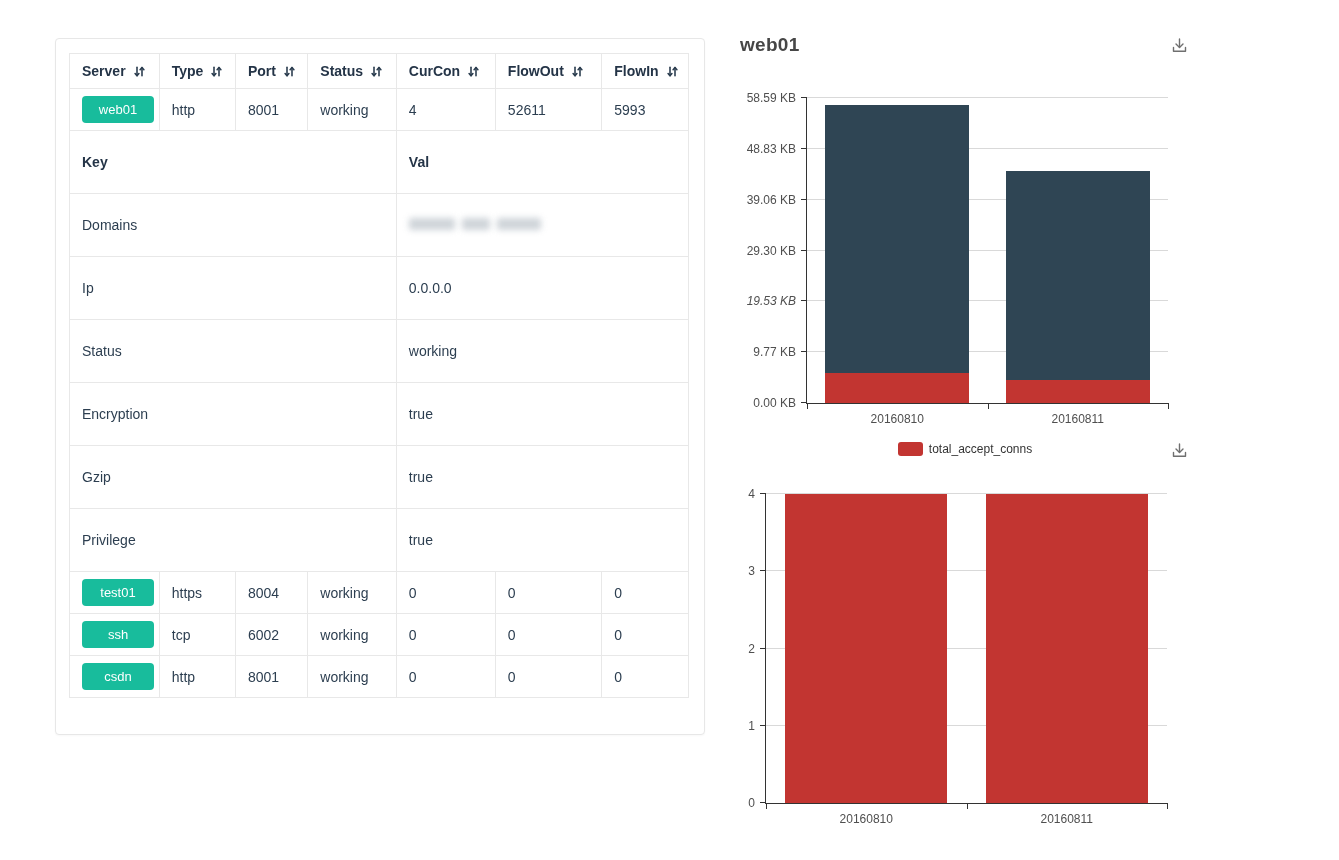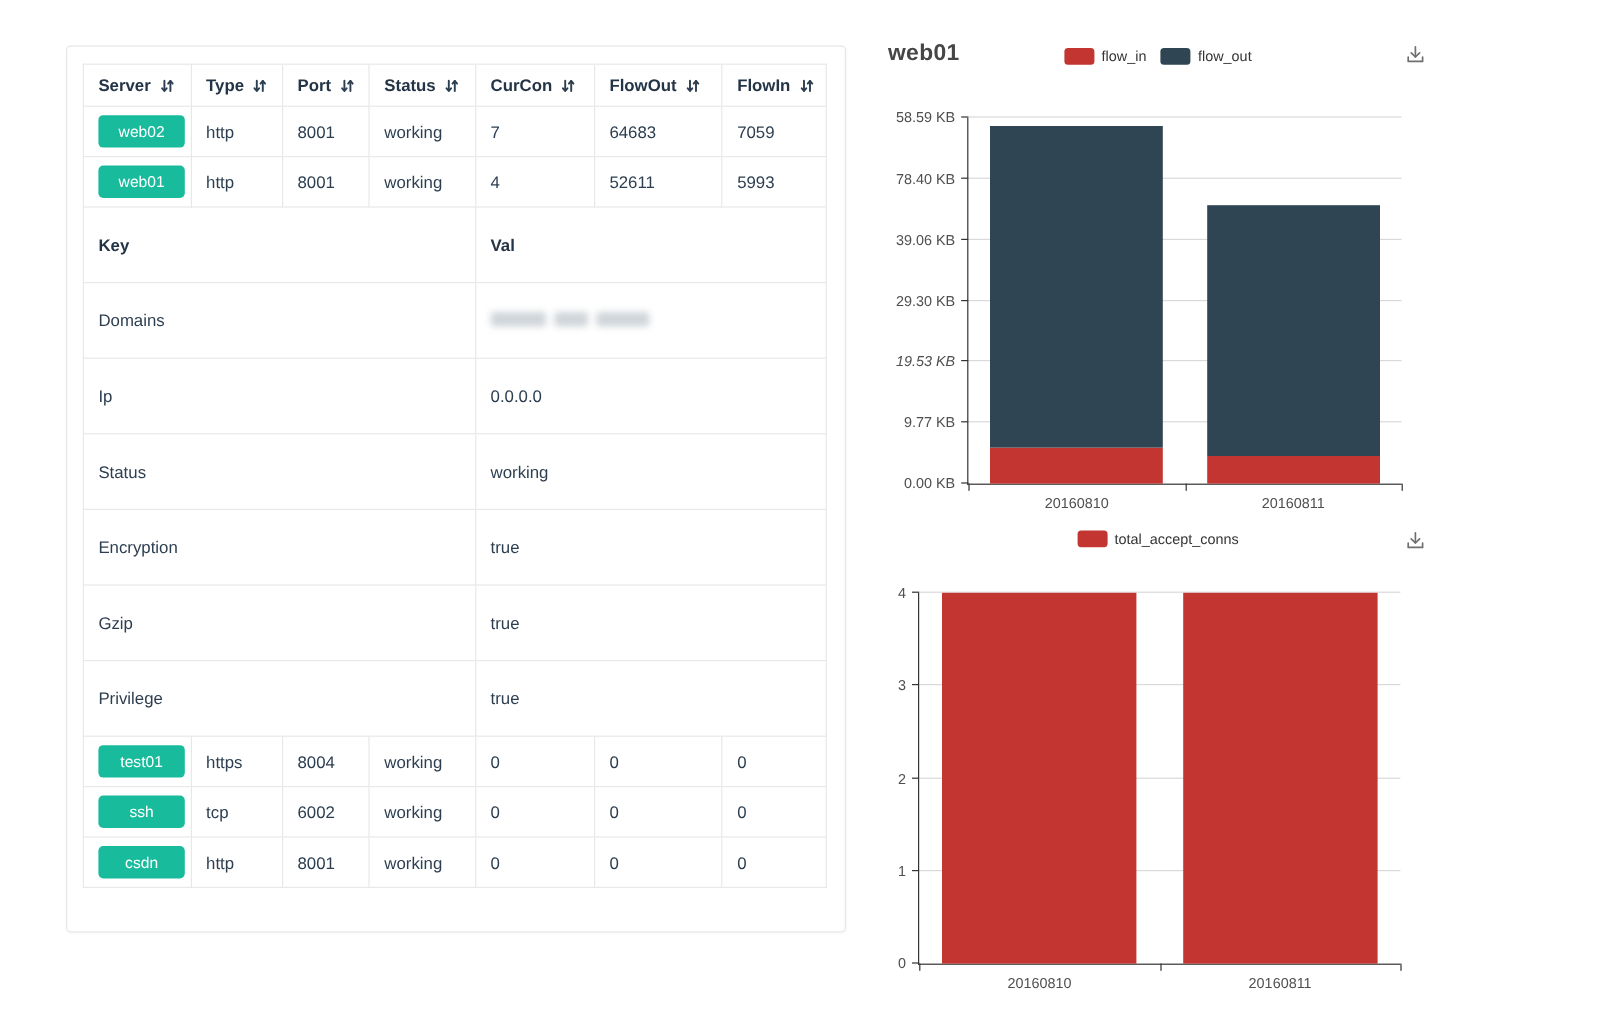--- a/index.html
+++ b/index.html
@@ -100,29 +100,20 @@
             <th><span class="th-label">FlowIn</span><svg class="sort-icon" width="13" height="13" viewBox="0 0 13 13" fill="none" stroke="#2c3e50" stroke-width="1.6" stroke-linecap="round" stroke-linejoin="round">
                 <path d="M4 2.2v8.3"></path>
                 <path d="M2.1 8.6L4 10.8l1.9-2.2"></path>
                 <path d="M9 10.8V2.5"></path>
                 <path d="M7.1 4.7L9 2.5l1.9 2.2"></path>
               </svg></th>
           </tr>
       </thead>
       <tbody id="top-body">
           <tr class="badge-row">
-            <td><span class="badge">web02</span></td>
-            <td>http</td>
-            <td>8001</td>
-            <td>working</td>
-            <td>7</td>
-            <td>64683</td>
-            <td>7059</td>
-          </tr>
-          <tr class="badge-row">
             <td><span class="badge">web01</span></td>
             <td>http</td>
             <td>8001</td>
             <td>working</td>
             <td>4</td>
             <td>52611</td>
             <td>5993</td>
           </tr>
         </tbody>
       <tbody>
@@ -188,30 +179,20 @@
             <td>0</td>
             <td>0</td>
             <td>0</td>
           </tr>
         </tbody>
     </table>
   </div>
 
   <div class="chart-block" data-chart="0" style="left:730px;top:20px;height:406px;">
     <div class="chart-title">web01</div>
-    <div class="legend">
-        <span class="legend-item">
-          <span class="swatch" style="background:#c23531"></span>
-          <span class="legend-label">flow_in</span>
-        </span>
-        <span class="legend-item">
-          <span class="swatch" style="background:#2f4554"></span>
-          <span class="legend-label">flow_out</span>
-        </span>
-      </div>
     <button class="toolbox" title="">
       <svg width="21" height="21" viewBox="0 0 21 21" fill="none" stroke="#6f6f6f" stroke-width="1.4" stroke-linecap="round" stroke-linejoin="round">
         <path d="M10.5 3v8.2"></path>
           <path d="M7 8l3.5 3.5L14 8"></path>
           <path d="M4.5 11.5v3.7h12v-3.7"></path>
       </svg>
     </button>
     <div class="plot" style="left:76px;top:78px;width:361px;height:305px;">
         <div class="ytick" style="bottom: 0%;"></div>
         <div class="ytick-label" style="bottom: 0%;">0.00 KB</div>
@@ -222,21 +203,21 @@
         <div class="ytick" style="bottom: 33.3333%;"></div>
         <div class="ytick-label" style="bottom: 33.3333%; font-style: italic;">19.53 KB</div>
         <div class="gridline" style="bottom: 50%;"></div>
         <div class="ytick" style="bottom: 50%;"></div>
         <div class="ytick-label" style="bottom: 50%;">29.30 KB</div>
         <div class="gridline" style="bottom: 66.6667%;"></div>
         <div class="ytick" style="bottom: 66.6667%;"></div>
         <div class="ytick-label" style="bottom: 66.6667%;">39.06 KB</div>
         <div class="gridline" style="bottom: 83.3333%;"></div>
         <div class="ytick" style="bottom: 83.3333%;"></div>
-        <div class="ytick-label" style="bottom: 83.3333%;">78.40 KB</div>
+        <div class="ytick-label" style="bottom: 83.3333%;">48.83 KB</div>
         <div class="gridline" style="bottom: 100%;"></div>
         <div class="ytick" style="bottom: 100%;"></div>
         <div class="ytick-label" style="bottom: 100%;">58.59 KB</div>
         <div class="xtick" style="left: 0%;"></div>
         <div class="xtick" style="left: 50%;"></div>
         <div class="xtick" style="left: 100%;"></div>
         <div class="bar-seg" style="left: 5%; width: 40%; bottom: 0%; height: 9.98833%; background: rgb(194, 53, 49);"></div>
         <div class="bar-seg" style="left: 5%; width: 40%; bottom: 9.98833%; height: 87.685%; background: rgb(47, 69, 84);"></div>
         <div class="xtick-label" style="left: 25%;">20160810</div>
         <div class="bar-seg" style="left: 55%; width: 40%; bottom: 0%; height: 7.66667%; background: rgb(194, 53, 49);"></div>

